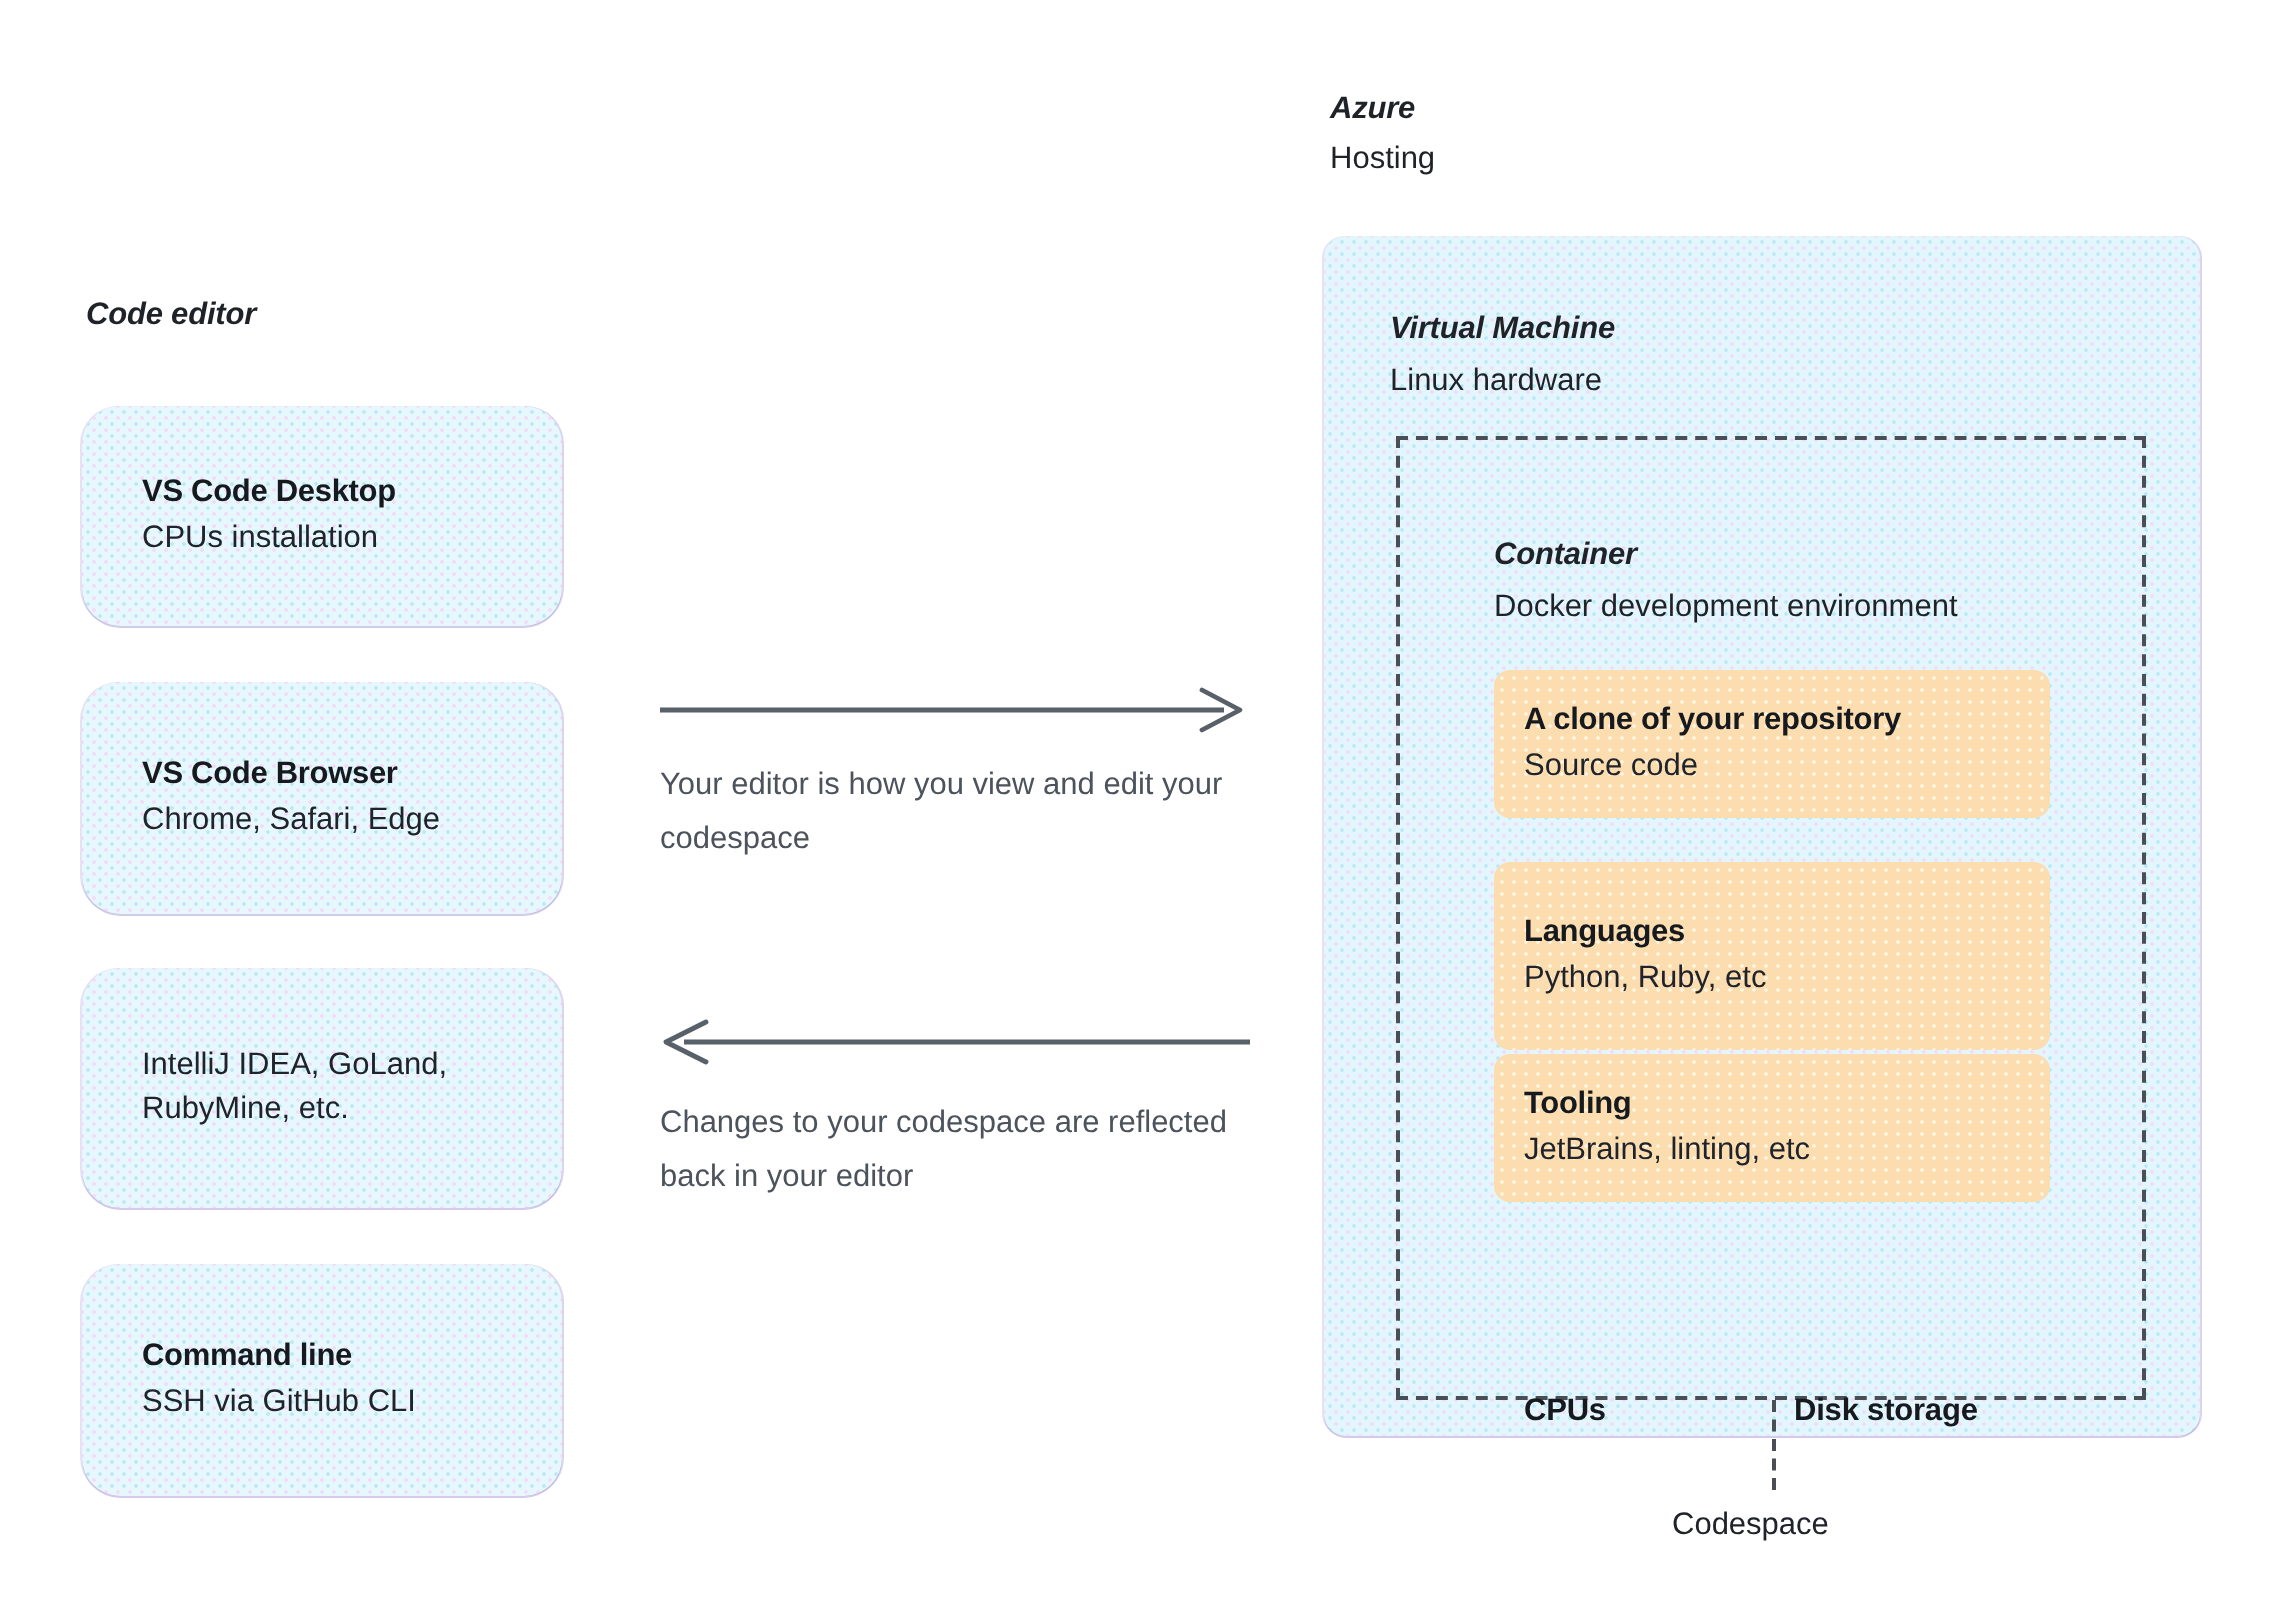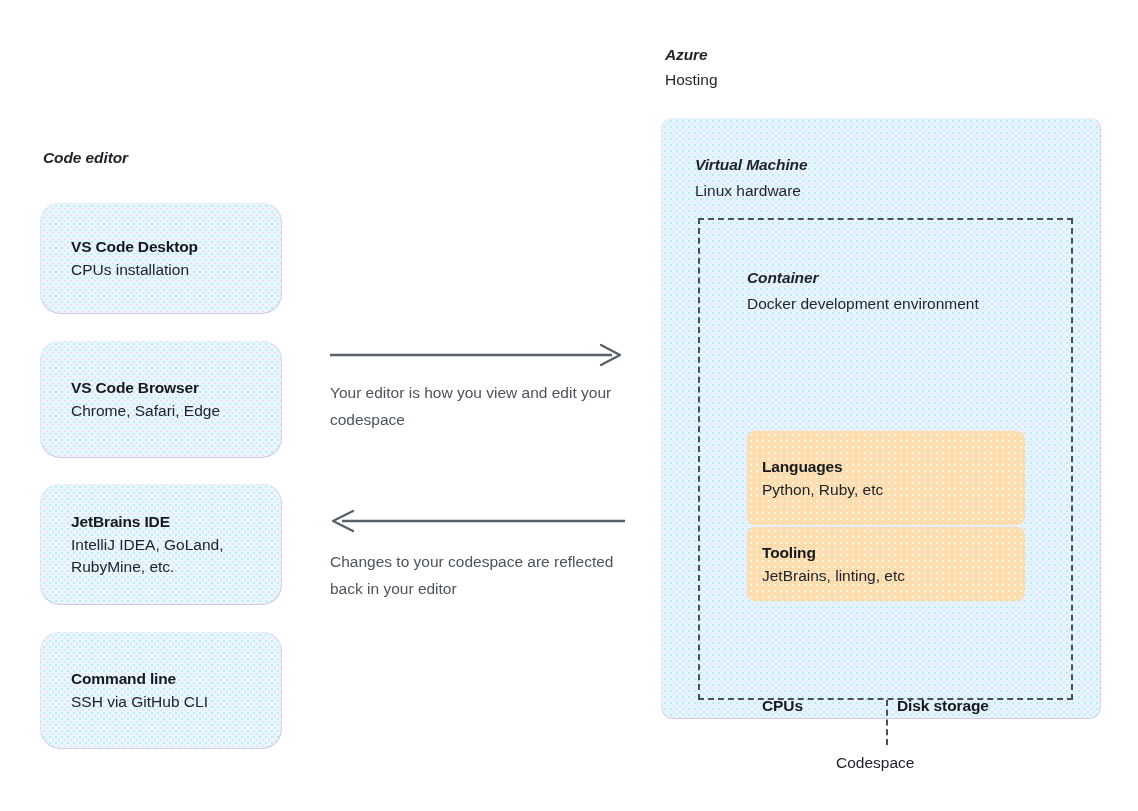--- a/index.html
+++ b/index.html
@@ -184,21 +184,20 @@
 
   <div class="blue-card" id="card-vscode-browser" style="left:41px; top:341px; width:240px; height:116px;">
     <div class="card-inner">
       <div class="card-title">VS Code Browser</div>
       <div class="card-sub">Chrome, Safari, Edge</div>
     </div>
   </div>
 
   <div class="blue-card" id="card-jetbrains" style="left:41px; top:484px; width:240px; height:120px;">
     <div class="card-inner" style="right:8px;">
-      <div class="card-title">JetBrains IDE</div>
       <div class="card-sub" style="white-space:normal; max-width:192px;">IntelliJ IDEA, GoLand, RubyMine, etc.</div>
     </div>
   </div>
 
   <div class="blue-card" id="card-command-line" style="left:41px; top:632px; width:240px; height:116px;">
     <div class="card-inner">
       <div class="card-title">Command line</div>
       <div class="card-sub">SSH via GitHub CLI</div>
     </div>
   </div>
@@ -221,20 +220,26 @@
   <div id="azure-panel"></div>
 
   <div class="section-title" style="left:695px; top:156px;">Virtual Machine</div>
   <div class="section-sub" style="left:695px; top:182px;">Linux hardware</div>
 
   <div id="container-dashed"></div>
 
   <div class="section-title" style="left:747px; top:269px;">Container</div>
   <div class="section-sub" style="left:747px; top:295px;">Docker development environment</div>
 
+  <div class="orange-card" style="top:335px; height:74px;">
+    <div class="card-inner">
+      <div class="card-title">A clone of your repository</div>
+      <div class="card-sub">Source code</div>
+    </div>
+  </div>
 
   <div class="orange-card" style="top:431px; height:94px;">
     <div class="card-inner">
       <div class="card-title">Languages</div>
       <div class="card-sub">Python, Ruby, etc</div>
     </div>
   </div>
 
   <div class="orange-card" style="top:527px; height:74px;">
     <div class="card-inner">

